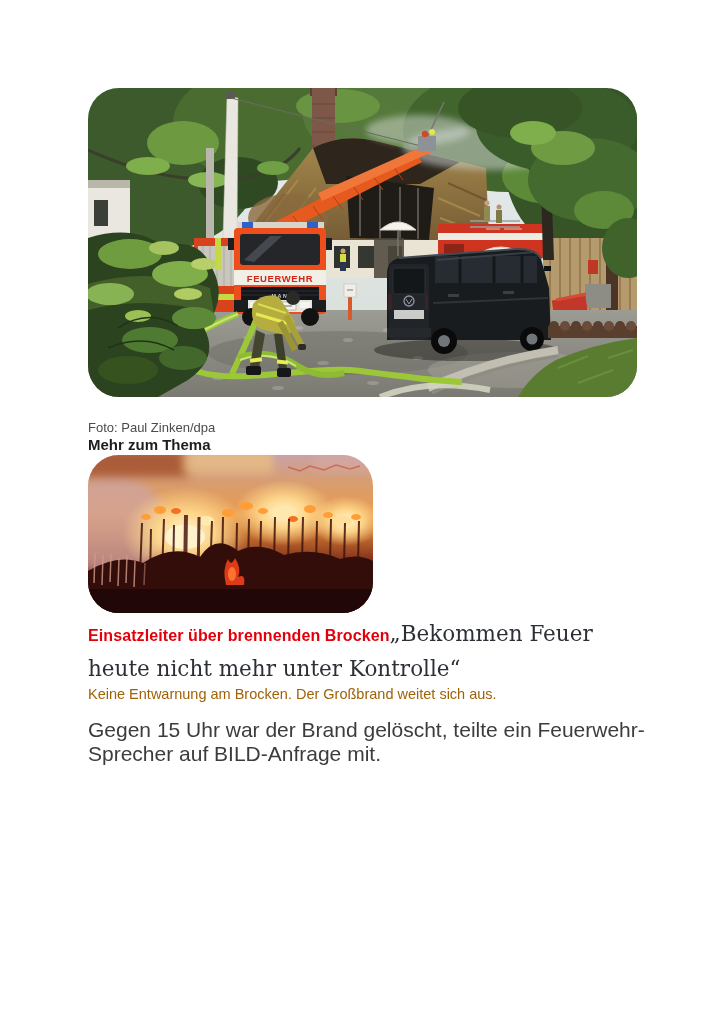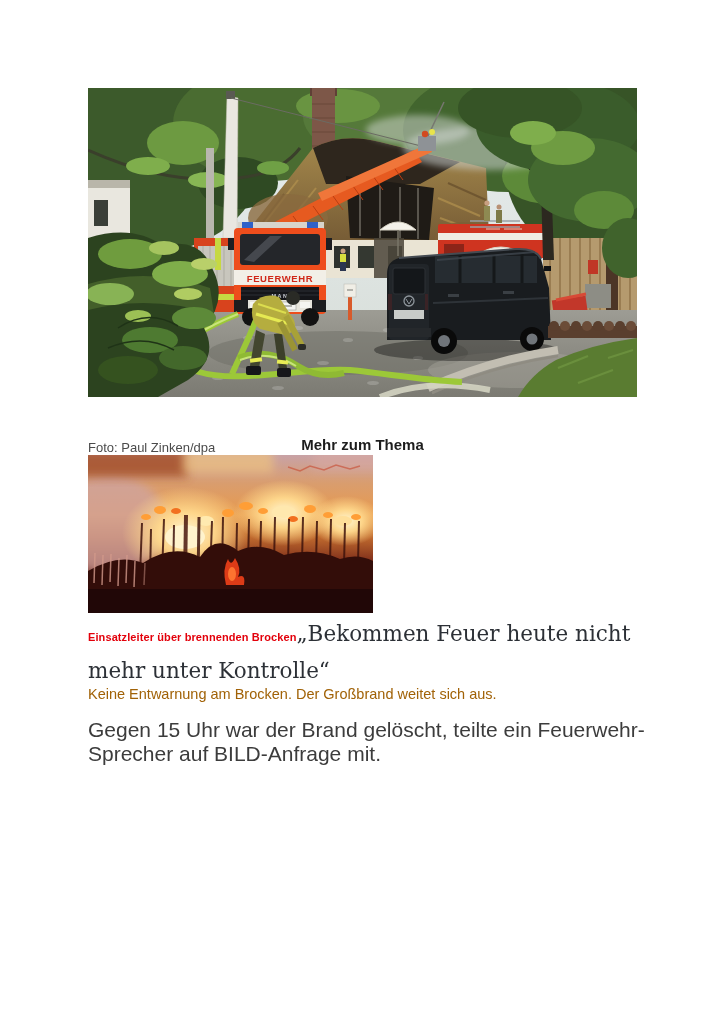--- a/index.html
+++ b/index.html
@@ -1,28 +1,28 @@
 <!DOCTYPE html>
 <html><head>
 <meta charset="utf-8">
 <style>
   html,body{margin:0;padding:0;background:#fff;}
   .page{position:relative;width:724px;height:1024px;background:#ffffff;overflow:hidden;
         font-family:"Liberation Sans",sans-serif;}
-  figure{margin:0;padding:0;}
+  figure{margin:0;padding:0;border-radius:31px;}
   .main-photo{position:absolute;left:88px;top:88px;width:549px;height:309px;overflow:hidden;}
   .main-photo svg,.teaser-photo svg{display:block;width:100%;height:100%;}
   .caption{position:absolute;left:88px;top:400px;width:560px;font-size:14.5px;font-weight:700;
            color:#1d1d1d;line-height:18px;}
-  .credit{position:absolute;left:88px;top:419px;width:560px;font-size:13px;color:#4b4b4b;line-height:17px;margin-top:20px;}
-  .related-heading{position:absolute;left:88px;top:436px;width:549px;text-align:center;
+  .credit{position:absolute;left:88px;top:419px;width:560px;font-size:13px;color:#4b4b4b;line-height:17px;}
+  .related-heading{position:absolute;left:88px;top:436px;width:549px;text-align:left;
            font-size:15px;font-weight:700;color:#1d1d1d;line-height:18px;}
   .teaser-photo{position:absolute;left:88px;top:455px;width:285px;height:158px;overflow:hidden;cursor:pointer;}
   .teaser-title{position:absolute;left:88px;top:617px;width:562px;line-height:33px;cursor:pointer;}
-  .kicker{font-size:11px;font-weight:700;color:#e3000b;letter-spacing:.1px;}
+  .kicker{font-size:16px;font-weight:700;color:#e3000b;letter-spacing:.1px;}
   .hl{font-family:"DejaVu Serif",serif;font-size:21.5px;font-weight:500;color:#2c3036;}
   .subline{position:absolute;left:88px;top:685px;width:560px;font-size:14.5px;color:#a16207;line-height:18px;}
   .paragraph{position:absolute;left:88px;top:718px;width:562px;font-size:21px;line-height:24px;color:#3c3c3c;}
 </style>
 </head>
 <body>
 
 <div class="page">
 
   <figure class="main-photo">

